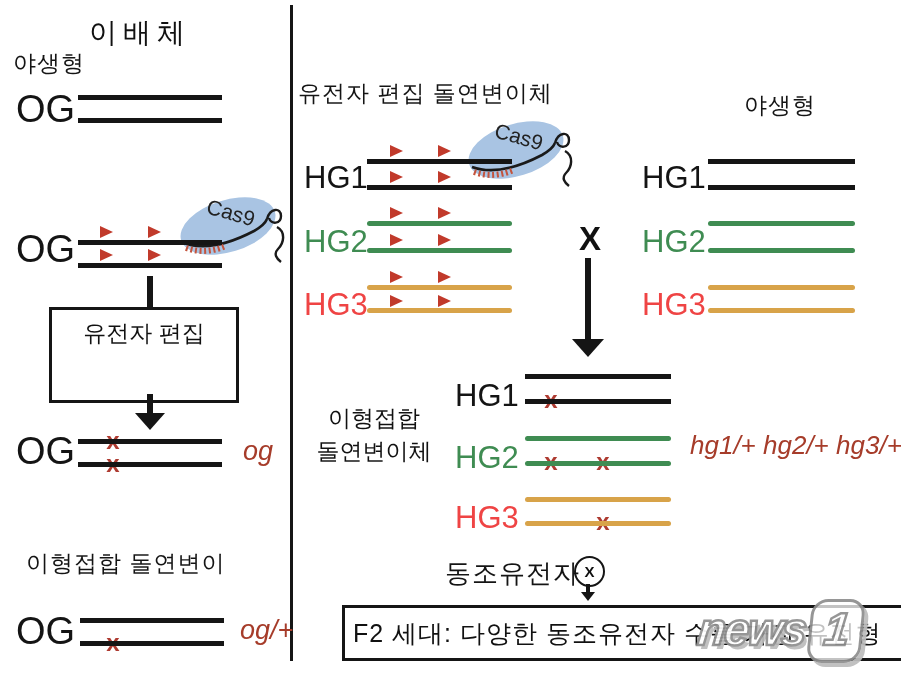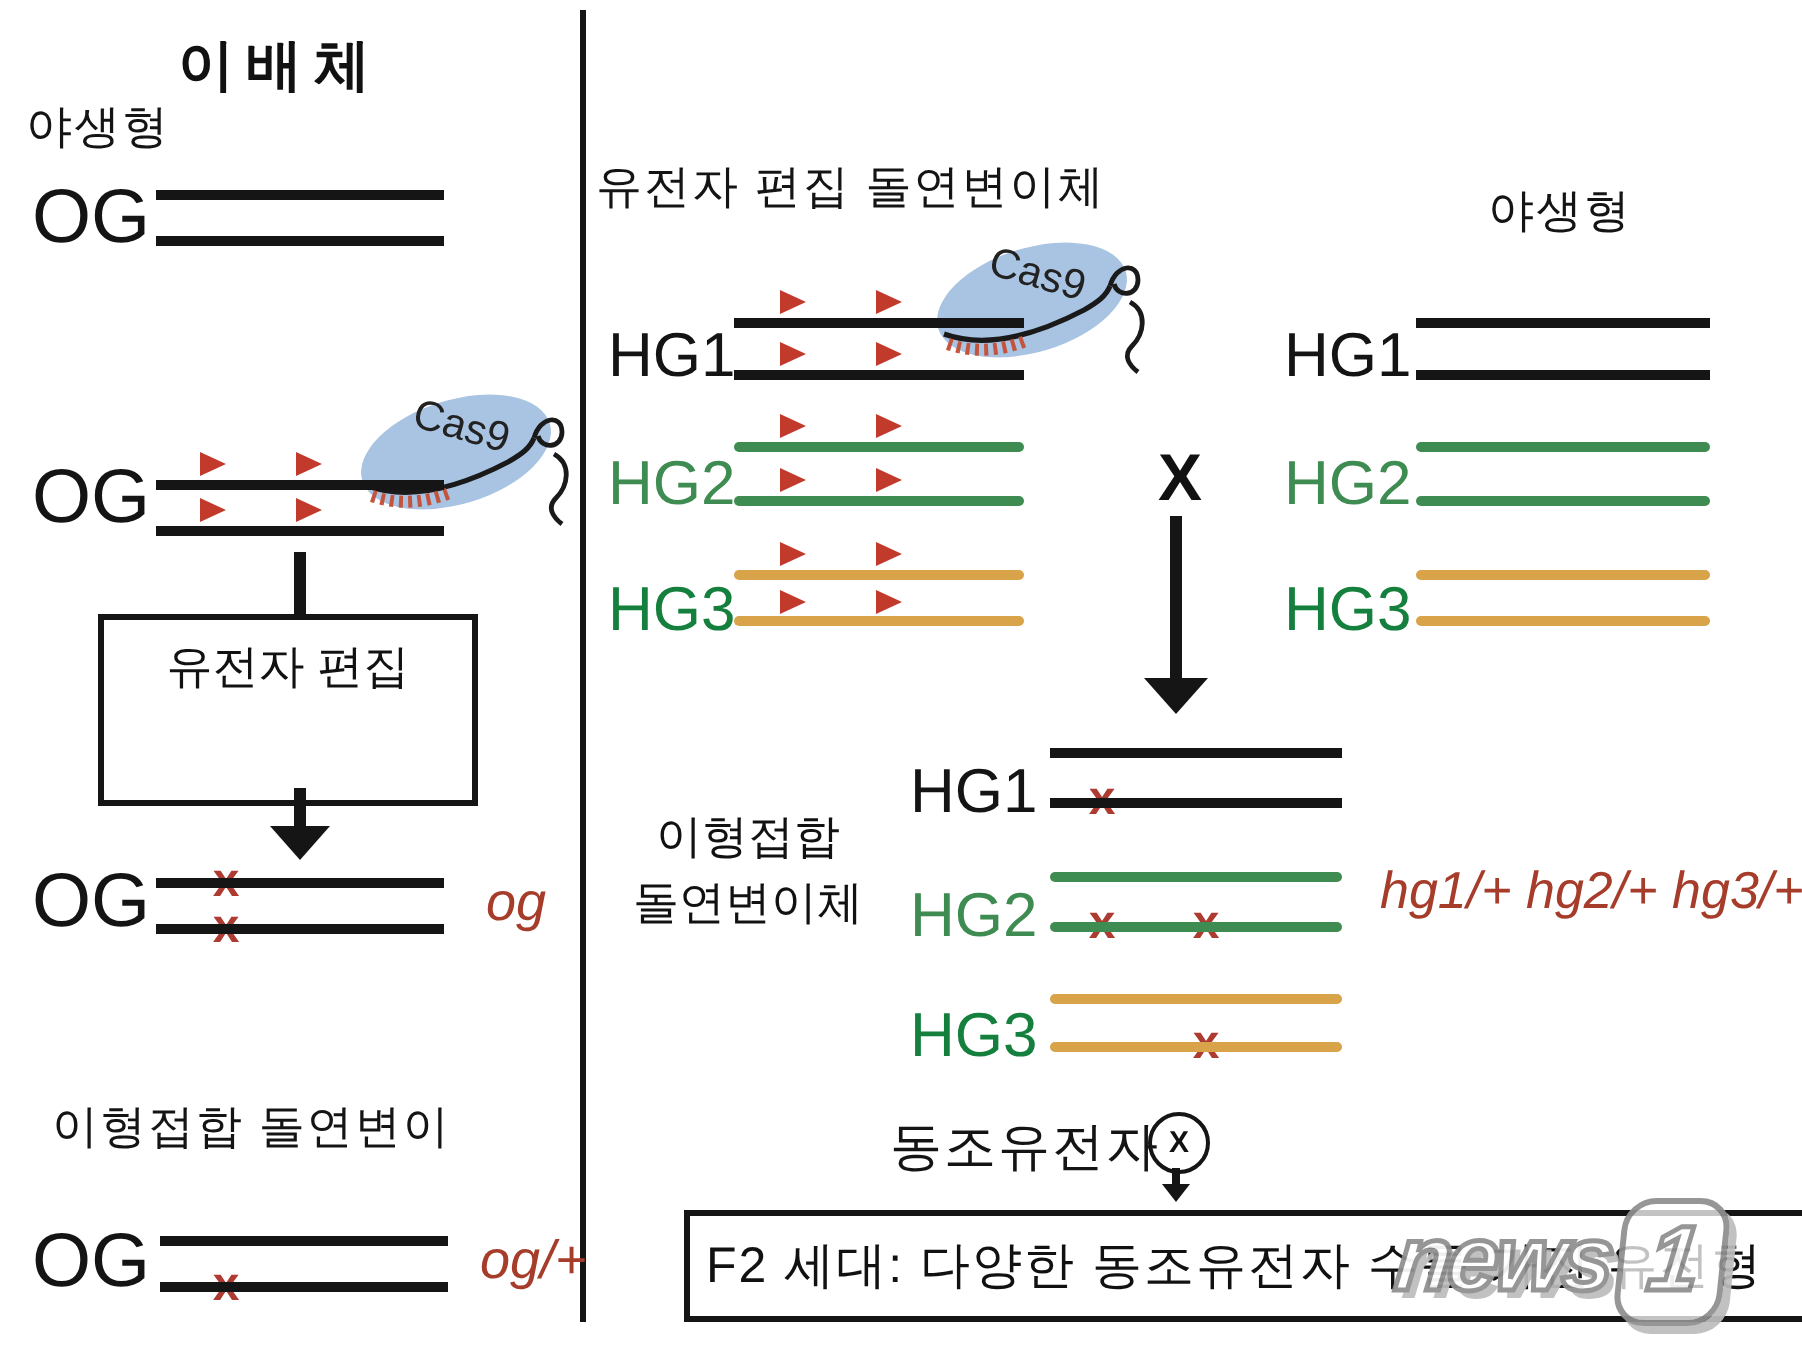--- a/index.html
+++ b/index.html
@@ -3,21 +3,21 @@
 <meta charset="utf-8">
 <style>
   html,body{margin:0;padding:0;background:#ffffff;}
   #canvas{position:relative;width:901px;height:677px;background:#fff;overflow:hidden;
           font-family:"Liberation Sans",sans-serif;color:#111;}
   .abs{position:absolute;}
   .kr{font-size:23px;color:#141414;letter-spacing:1px;white-space:nowrap;}
   .title{font-size:28px;letter-spacing:6px;text-align:center;}
   .gene{position:absolute;font-size:31px;color:#141414;white-space:nowrap;}
   .gene.green{color:#3f8c52;}
-  .gene.orange{color:#15803d;}
+  .gene.orange{color:#ef4444;}
   .og{font-size:38px;}
   .ln{position:absolute;height:5px;background:#151515;}
   .ln.green{background:#3f8c52;border-radius:3px;}
   .ln.orange{background:#d8a349;border-radius:3px;}
   .tri{position:absolute;width:0;height:0;border-top:6px solid transparent;
        border-bottom:6px solid transparent;border-left:13px solid #c13a2b;}
   .xm{position:absolute;width:22px;text-align:center;font-size:24px;font-weight:bold;
       color:#ae3b31;line-height:30px;}
   .allele{position:absolute;font-style:italic;color:#a63c2a;font-size:27px;white-space:nowrap;}
   .stem{position:absolute;background:#151515;}
@@ -43,21 +43,21 @@
              padding:0 12px 4px 12px;margin-left:4px;box-shadow:4px 4px 0 #bdbdbd;}
   svg text{font-family:"Liberation Sans",sans-serif;}
 </style>
 </head>
 <body>
 
 <div id="canvas">
 
   <div id="divider" class="abs"></div>
 
-  <div class="abs title" style="left:40px;top:14px;width:200px;font-weight:bold;">이배체</div>
+  <div class="abs title" style="left:40px;top:14px;width:200px;">이배체</div>
   <div class="abs kr" style="left:13px;top:48px;">야생형</div>
 
   <div class="gene og" style="left:16px;top:88px;">OG</div>
   <div class="ln" style="left:78px;top:95px;width:144px;"></div>
   <div class="ln" style="left:78px;top:118px;width:144px;"></div>
 
   <svg class="abs" style="left:176px;top:186px;" width="116" height="84" viewBox="0 0 116 84">
     <g transform="rotate(-17 52 40)">
       <ellipse cx="52" cy="40" rx="49" ry="26" fill="#a9c4e3"></ellipse>
     </g>

